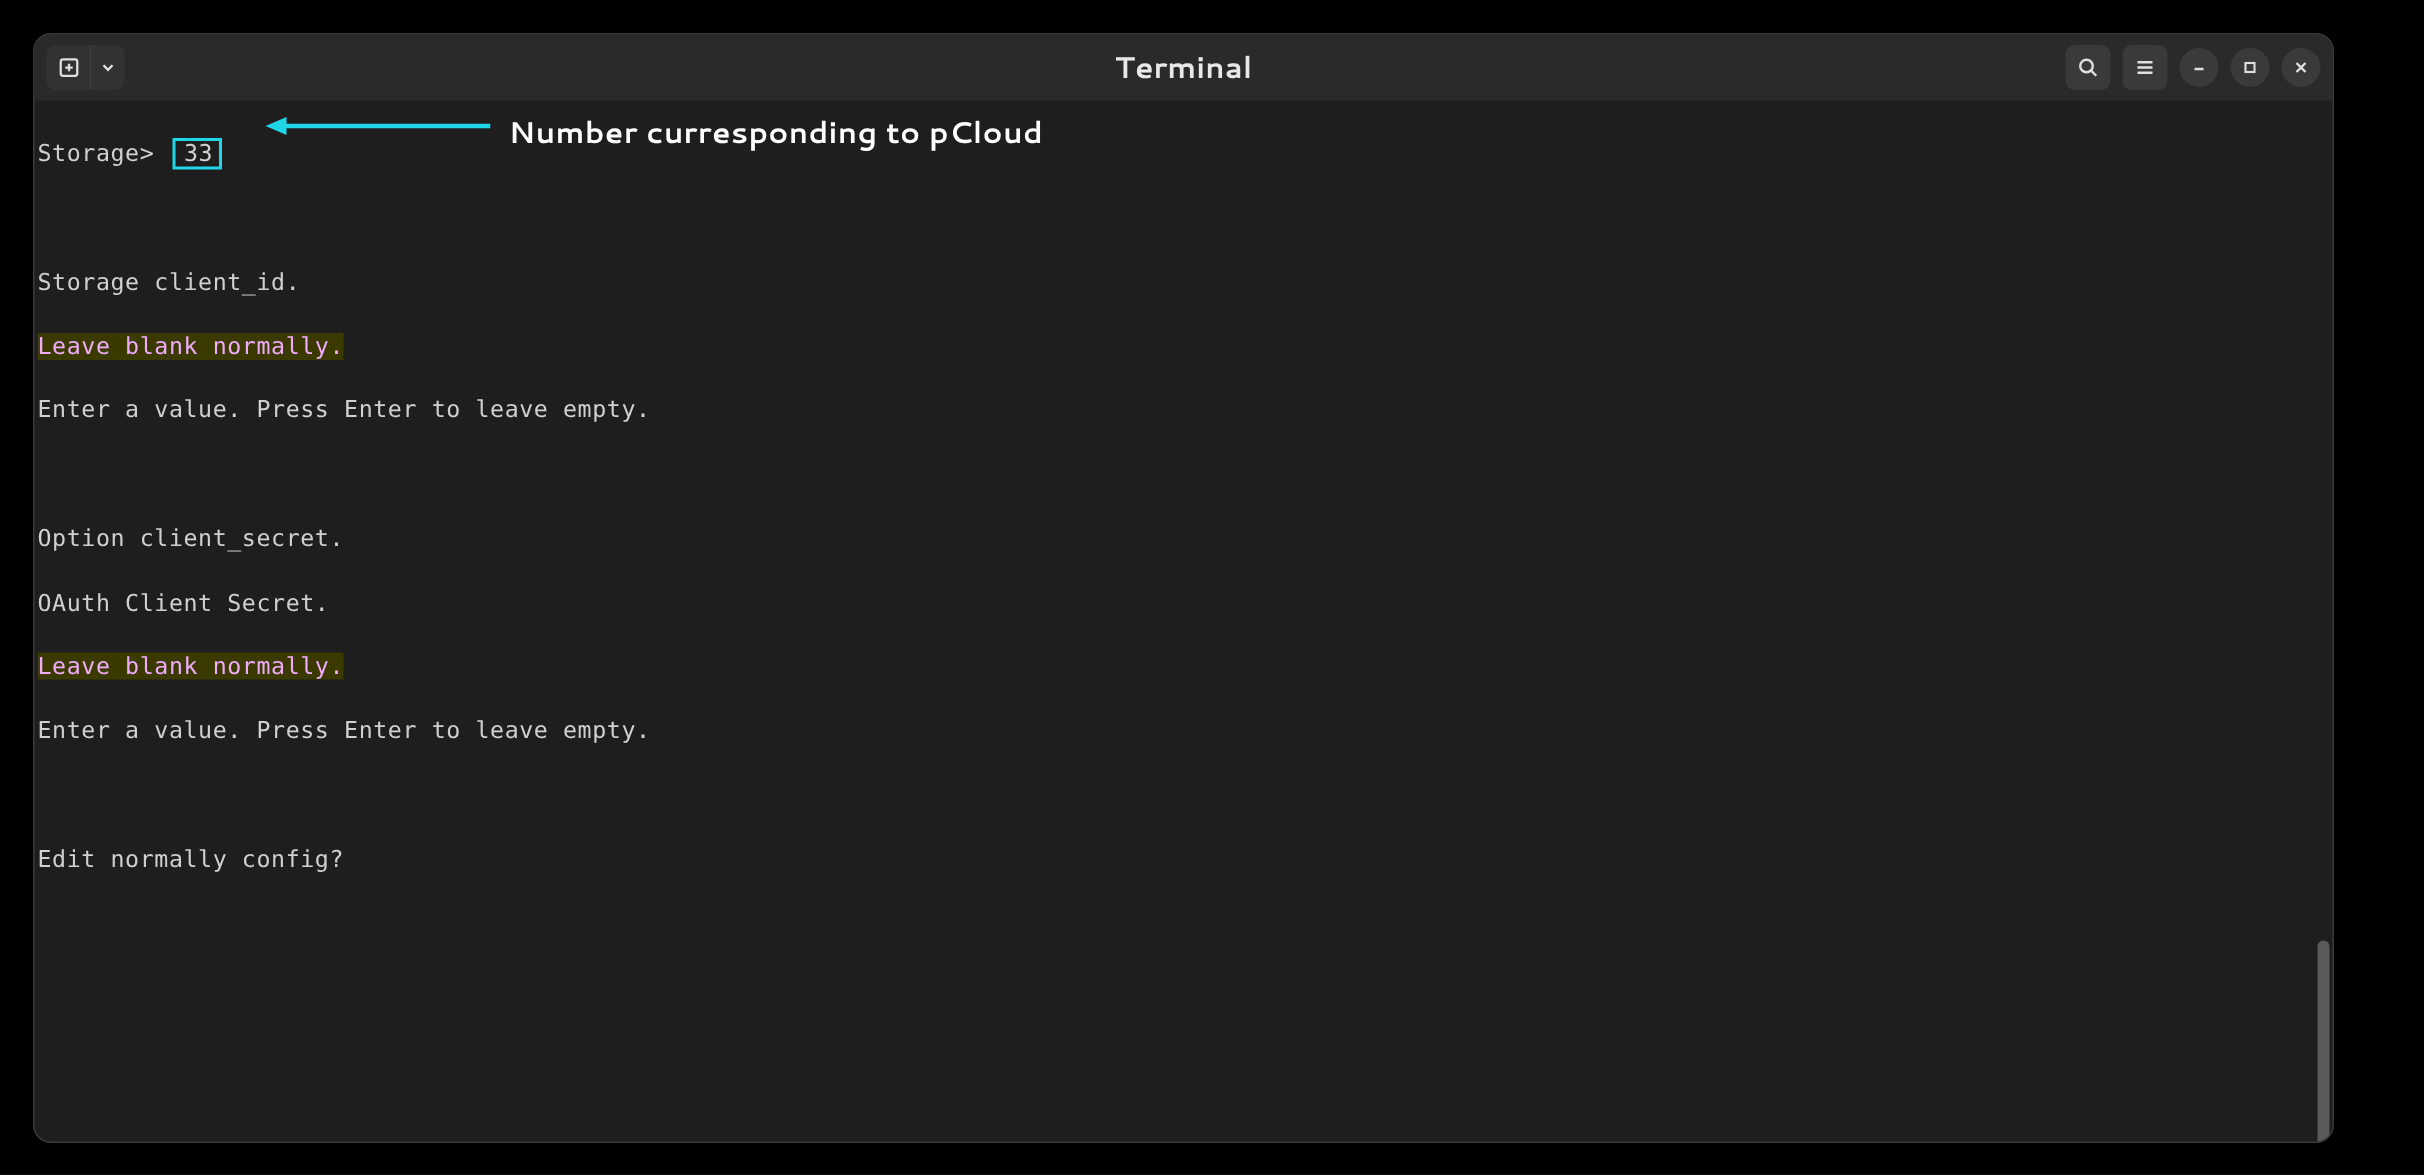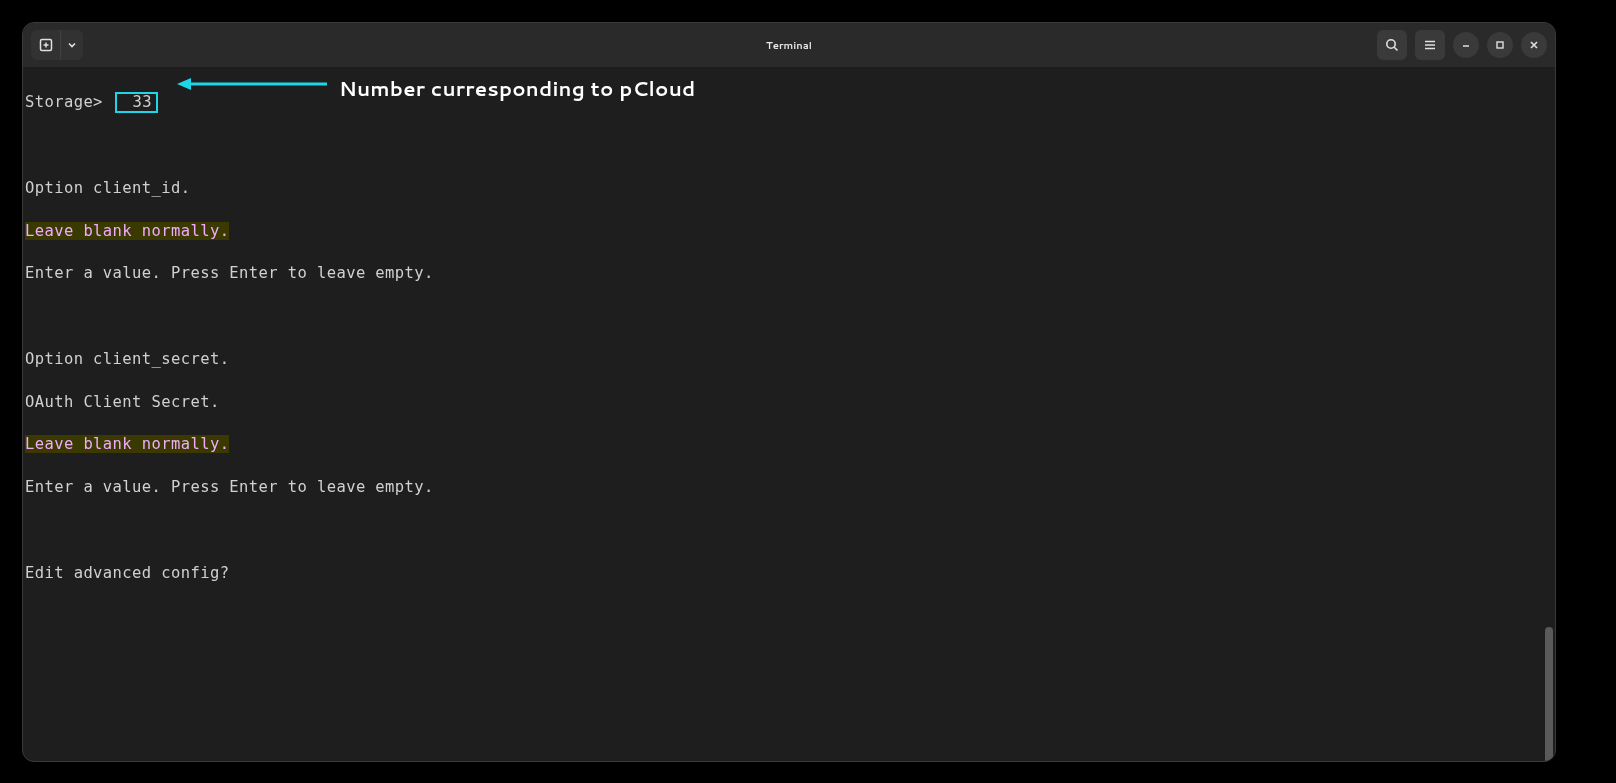--- a/index.html
+++ b/index.html
@@ -56,21 +56,21 @@
     justify-content: center;
     color: #e0e0e0;
     cursor: pointer;
   }
   .titlebar-center {
     position: absolute;
     left: 50%;
     transform: translateX(-50%);
     color: #e8e8e8;
     font-family: 'Cantarell', sans-serif;
-    font-size: 10px;
+    font-size: 20px;
     font-weight: 600;
   }
   .titlebar-right {
     margin-left: auto;
     display: flex;
     align-items: center;
     gap: 8px;
   }
   .icon-btn {
     width: 30px;
@@ -102,21 +102,21 @@
     white-space: pre;
     letter-spacing: 0.4px;
     position: relative;
     height: calc(100% - 44px);
   }
   .line { display: block; }
   .hl-yellow { background: #3a3a00; color: #f0abfc; }
   .boxed-33 {
     display: inline-block;
     border: 2px solid #1fd5e8;
-    padding: 1px 4px 0 16px;
+    padding: 1px 4px 0 6px;
     margin-left: 2px;
     line-height: 1;
     color: #d0d0d0;
   }
   .annotation {
     position: absolute;
     left: 154px;
     top: 8px;
     display: flex;
     gap: 12px;
@@ -186,30 +186,30 @@
         <svg width="10" height="10" viewBox="0 0 10 10" stroke="currentColor" stroke-width="1.6">
             <path d="M2 2 L8 8 M8 2 L2 8"></path>
           </svg>
       </div>
     </div>
   </div>
 
   <div class="terminal-body">
 <span class="line"><span>Storage&gt;</span> <span class="boxed-33">33</span></span>
 <span class="line"> </span>
-<span class="line">Option client_id.</span>
+<span class="line">Storage client_id.</span>
 <span class="line"><span class="hl-yellow">Leave blank normally.</span></span>
 <span class="line">Enter a value. Press Enter to leave empty.</span>
 <span class="line"> </span>
 <span class="line">Option client_secret.</span>
 <span class="line">OAuth Client Secret.</span>
 <span class="line"><span class="hl-yellow">Leave blank normally.</span></span>
 <span class="line">Enter a value. Press Enter to leave empty.</span>
 <span class="line"> </span>
-<span class="line">Edit advanced config?</span>
+<span class="line">Edit normally config?</span>
 
 
 
 
 
 
 
 
 
 

